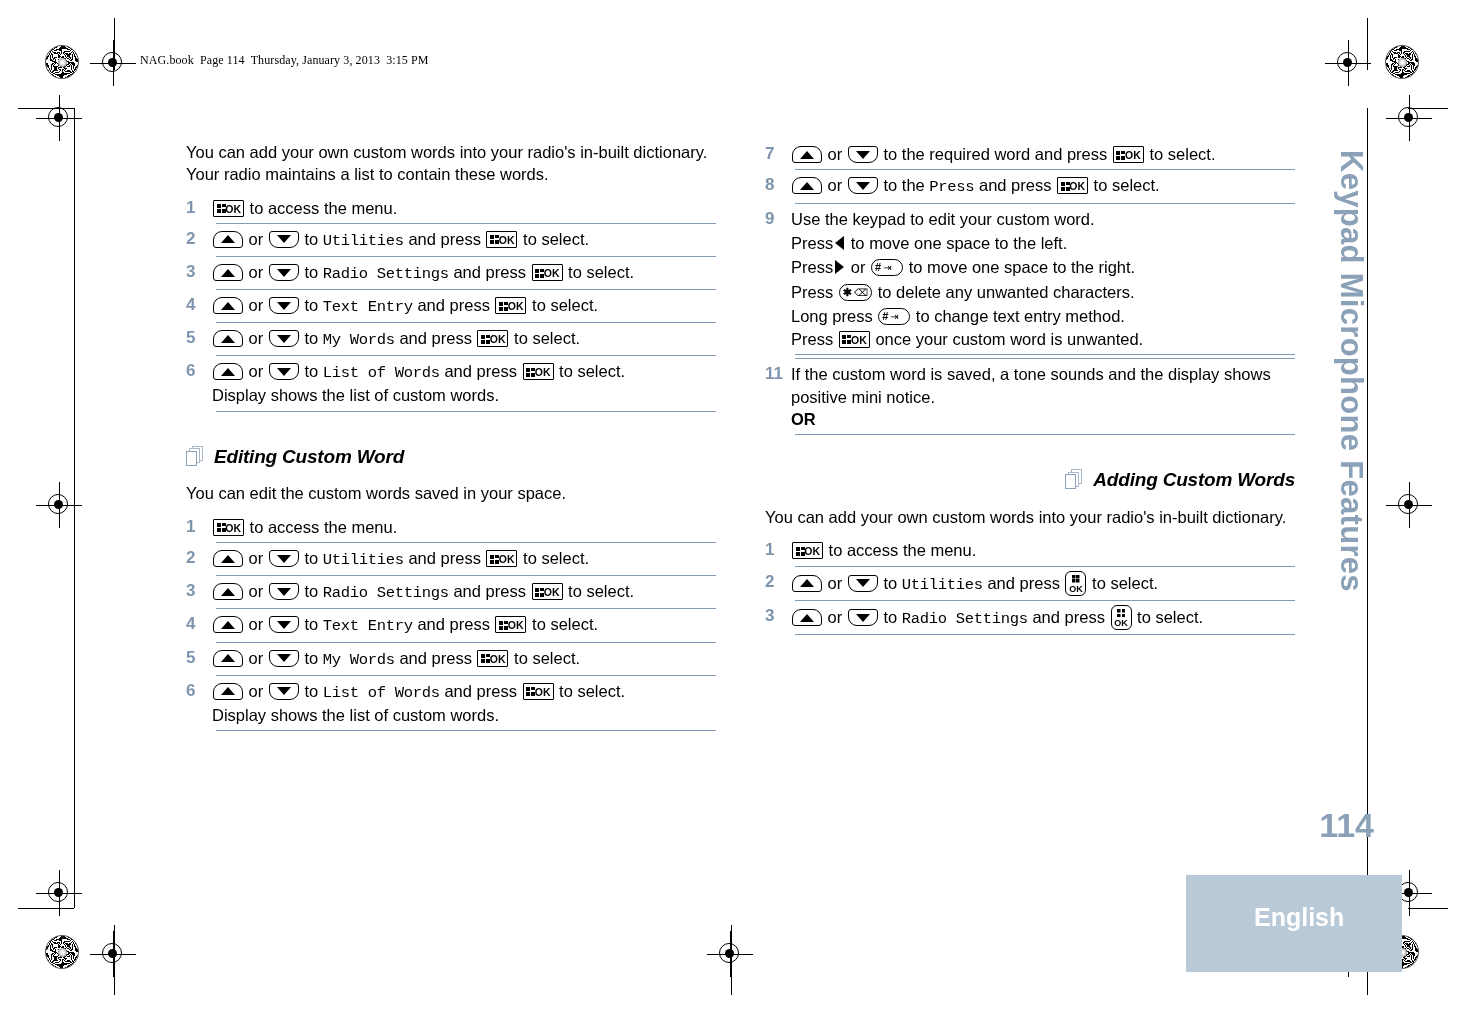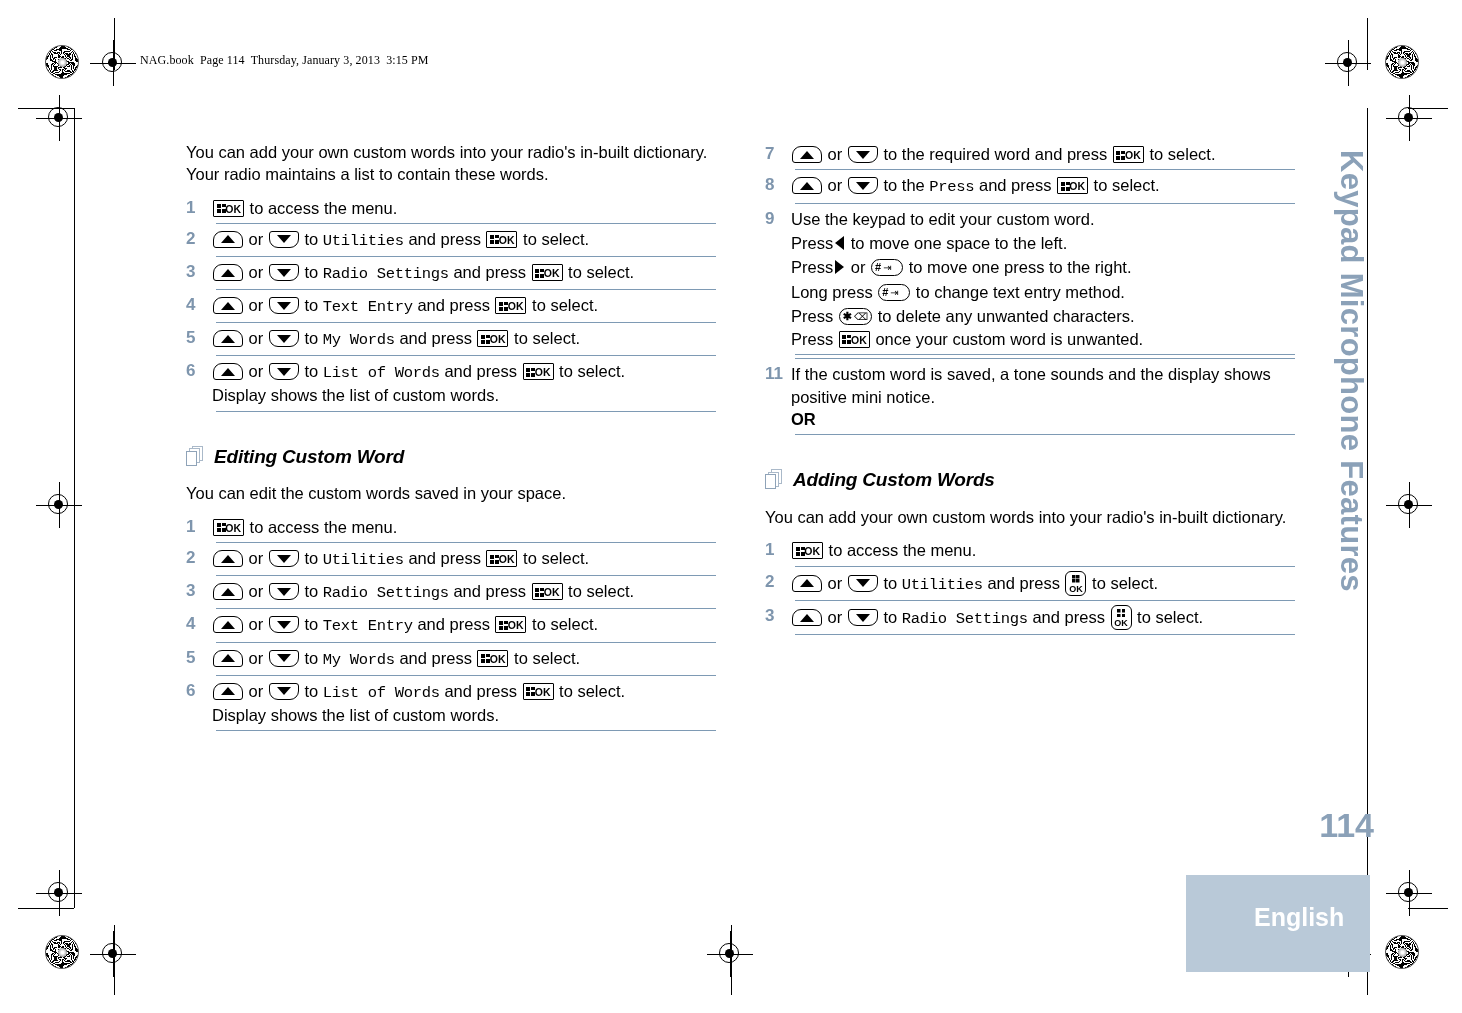--- a/index.html
+++ b/index.html
@@ -310,21 +310,21 @@
     right: 88px;
     top: 806px;
     font-size: 34px;
     font-weight: bold;
     color: #8ba1b8;
   }
   .lang-block {
     position: absolute;
     left: 1186px;
     top: 875px;
-    width: 184px;
+    width: 216px;
     height: 97px;
     background: #b9c9d8;
   }
   .lang-block span {
     position: absolute;
     left: 68px;
     top: 28px;
     font-size: 25px;
     font-weight: bold;
     color: #ffffff;
@@ -517,39 +517,39 @@
       <li class="step">
         <span class="num">8</span>
         <span class="body"><span class="key key-arrow up"><span class="tri"></span></span> <span>or</span> <span class="key key-arrow down"><span class="tri"></span></span> <span>to the</span> <span class="mono">Press</span> <span>and press</span> <span class="key key-ok"><span class="grid"></span><span class="lbl">OK</span></span> <span>to select.</span></span>
       </li>
       <hr class="rule">
       <li class="step">
         <span class="num">9</span>
         <span class="body">
           <span class="sub">Use the keypad to edit your custom word.</span>
           <span class="sub tight"><span>Press</span><span class="tri-left"></span> <span>to move one space to the left.</span></span>
-          <span class="sub tight"><span>Press</span><span class="tri-right"></span> <span>or</span> <span class="key key-pound"><span class="t">#</span><span class="sym">⇥</span></span> <span>to move one press to the right.</span></span>
+          <span class="sub tight"><span>Press</span><span class="tri-right"></span> <span>or</span> <span class="key key-pound"><span class="t">#</span><span class="sym">⇥</span></span> <span>to move one space to the right.</span></span>
+          <span class="sub tight"><span>Press</span> <span class="key key-star"><span class="t">✱</span><span class="sym">⌫</span></span> <span>to delete any unwanted characters.</span></span>
           <span class="sub tight"><span>Long press</span> <span class="key key-pound"><span class="t">#</span><span class="sym">⇥</span></span> <span>to change text entry method.</span></span>
-          <span class="sub tight"><span>Press</span> <span class="key key-star"><span class="t">✱</span><span class="sym">⌫</span></span> <span>to delete any unwanted characters.</span></span>
           <span class="sub"><span>Press</span> <span class="key key-ok"><span class="grid"></span><span class="lbl">OK</span></span> <span>once your custom word is unwanted.</span></span>
         </span>
       </li>
       <hr class="rule">
       <hr class="rule">
       <li class="step">
         <span class="num wide">11</span>
         <span class="body">
           <span class="sub">If the custom word is saved, a tone sounds and the display shows positive mini notice.</span>
           <span class="sub bold">OR</span>
         </span>
       </li>
       <hr class="rule">
     </ol>
 
-    <div class="section-head" style="margin-top:32px;">
+    <div class="section-head" style="margin-top:32px;justify-content:flex-end;">
       <span class="pages-icon">
           <i></i>
           <i></i>
           <i></i>
         </span>
       <span class="section-title">Adding Custom Words</span>
     </div>
     <p class="intro">You can add your own custom words into your radio's in-built dictionary.</p>
 
     <ol class="steps">

